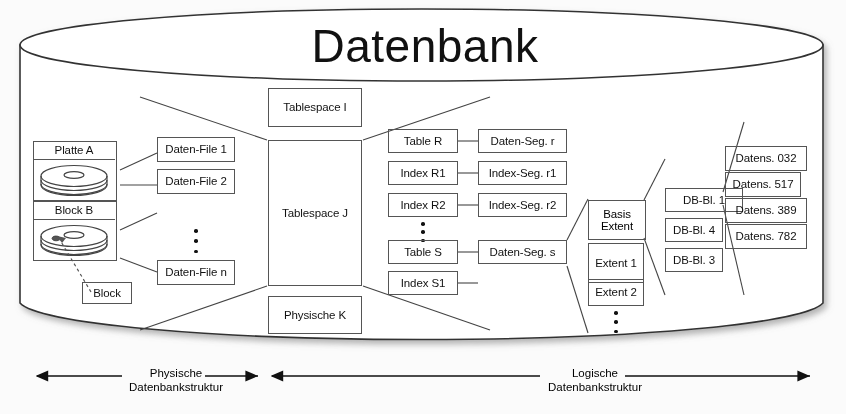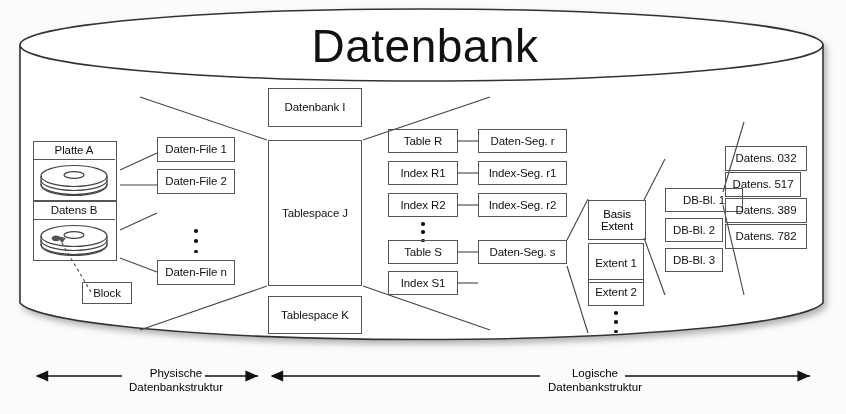--- a/index.html
+++ b/index.html
@@ -111,36 +111,36 @@
   </svg>
 
   <div class="lbl title" style="left:280px;top:24px;width:290px;height:44px;">Datenbank</div>
 
   <div style="position:absolute;left:33px;top:141px;width:82px;height:58px;border:1.4px solid #555;background:transparent;"></div>
   <div style="position:absolute;left:33px;top:159px;width:82px;height:0;border-top:1.2px solid #555;"></div>
   <div class="lbl boxlbl" style="left:33px;top:141px;width:82px;height:18px;">Platte A</div>
 
   <div style="position:absolute;left:33px;top:201px;width:82px;height:58px;border:1.4px solid #555;background:transparent;"></div>
   <div style="position:absolute;left:33px;top:219px;width:82px;height:0;border-top:1.2px solid #555;"></div>
-  <div class="lbl boxlbl" style="left:33px;top:201px;width:82px;height:18px;">Datens B</div>
+  <div class="lbl boxlbl" style="left:33px;top:201px;width:82px;height:18px;">Block B</div>
 
   <div class="lbl boxlbl" style="left:82px;top:282px;width:50px;height:22px;border:1.2px solid #555;">Block</div>
 
   <div class="lbl boxlbl" style="left:157px;top:137px;width:78px;height:25px;border:1.2px solid #555;">Daten-File 1</div>
   <div class="lbl boxlbl" style="left:157px;top:169px;width:78px;height:25px;border:1.2px solid #555;">Daten-File 2</div>
   <div class="dots" style="left:193px;top:229px;width:6px;height:24px;">
     <i></i>
       <i></i>
       <i></i>
   </div>
   <div class="lbl boxlbl" style="left:157px;top:260px;width:78px;height:25px;border:1.2px solid #555;">Daten-File n</div>
 
-  <div class="lbl boxlbl" style="left:268px;top:88px;width:94px;height:39px;border:1.2px solid #555;">Datenbank I</div>
+  <div class="lbl boxlbl" style="left:268px;top:88px;width:94px;height:39px;border:1.2px solid #555;">Tablespace I</div>
   <div class="lbl boxlbl" style="left:268px;top:140px;width:94px;height:146px;border:1.2px solid #555;">Tablespace J</div>
-  <div class="lbl boxlbl" style="left:268px;top:296px;width:94px;height:38px;border:1.2px solid #555;">Tablespace K</div>
+  <div class="lbl boxlbl" style="left:268px;top:296px;width:94px;height:38px;border:1.2px solid #555;">Physische K</div>
 
   <div class="lbl boxlbl" style="left:388px;top:129px;width:70px;height:24px;border:1.2px solid #555;">Table R</div>
   <div class="lbl boxlbl" style="left:388px;top:161px;width:70px;height:24px;border:1.2px solid #555;">Index R1</div>
   <div class="lbl boxlbl" style="left:388px;top:193px;width:70px;height:24px;border:1.2px solid #555;">Index R2</div>
   <div class="dots" style="left:420px;top:222px;width:6px;height:20px;">
     <i></i>
       <i></i>
       <i></i>
   </div>
   <div class="lbl boxlbl" style="left:388px;top:240px;width:70px;height:24px;border:1.2px solid #555;">Table S</div>
@@ -158,21 +158,21 @@
   </div>
   <div class="lbl boxlbl" style="left:588px;top:243px;width:56px;height:40px;border:1.2px solid #555;">Extent 1</div>
   <div class="lbl boxlbl" style="left:588px;top:279px;width:56px;height:27px;border:1.2px solid #555;">Extent 2</div>
   <div class="dots" style="left:613px;top:311px;width:6px;height:22px;">
     <i></i>
       <i></i>
       <i></i>
   </div>
 
   <div class="lbl boxlbl" style="left:665px;top:188px;width:78px;height:24px;border:1.2px solid #555;">DB-Bl. 1</div>
-  <div class="lbl boxlbl" style="left:665px;top:218px;width:58px;height:24px;border:1.2px solid #555;">DB-Bl. 2</div>
+  <div class="lbl boxlbl" style="left:665px;top:218px;width:58px;height:24px;border:1.2px solid #555;">DB-Bl. 4</div>
   <div class="lbl boxlbl" style="left:665px;top:248px;width:58px;height:24px;border:1.2px solid #555;">DB-Bl. 3</div>
 
   <div class="lbl boxlbl" style="left:725px;top:146px;width:82px;height:25px;border:1.2px solid #555;">Datens. 032</div>
   <div class="lbl boxlbl" style="left:725px;top:172px;width:76px;height:25px;border:1.2px solid #555;">Datens. 517</div>
   <div class="lbl boxlbl" style="left:725px;top:198px;width:82px;height:25px;border:1.2px solid #555;">Datens. 389</div>
   <div class="lbl boxlbl" style="left:725px;top:224px;width:82px;height:25px;border:1.2px solid #555;">Datens. 782</div>
 
   <div style="position:absolute;left:104px;top:363px;width:120px;height:34px;
               display:flex;flex-direction:column;align-items:center;justify-content:center;">
     <span class="axislbl">Physische</span>

